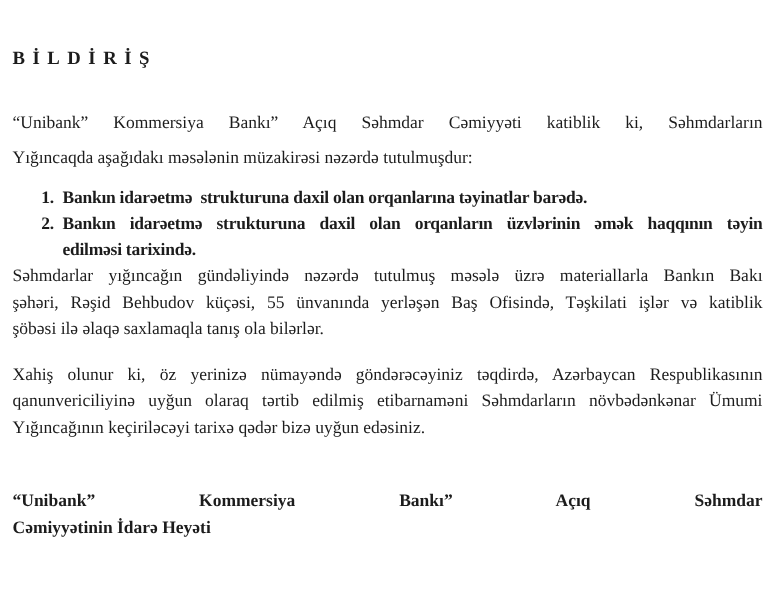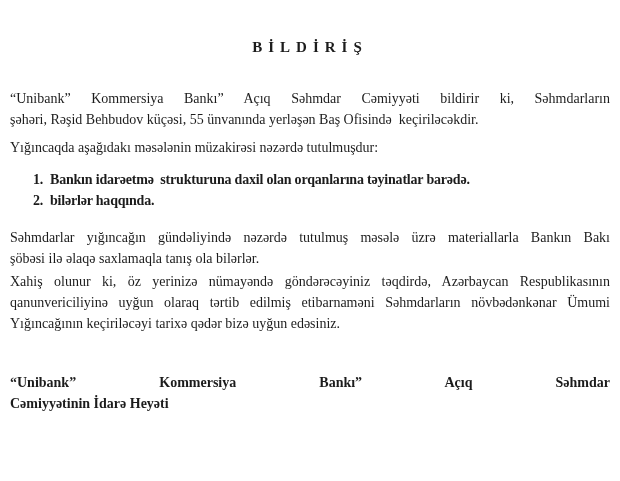--- a/index.html
+++ b/index.html
@@ -14,21 +14,20 @@
     height: 481px;
     background: #ffffff;
     color: #1c1c1c;
     font-family: "Liberation Serif", "DejaVu Serif", serif;
     font-size: 14px;
     line-height: 21px;
     padding: 37px 10px 0 10px;
     overflow: hidden;
   }
   .doc-title {
-    text-align: center;
     font-weight: bold;
     font-size: 15px;
     letter-spacing: 6px;
     margin: 0 0 30px 0;
   }
   .para { margin: 0; }
   .tline { white-space: pre-wrap; min-height: 21px; }
   .tline.just {
     text-align: justify;
     text-align-last: justify;
@@ -41,60 +40,61 @@
   }
   .agenda-item {
     display: flex;
     padding-left: 23px;
   }
   .agenda-num {
     flex: 0 0 17px;
     width: 17px;
   }
   .agenda-content { flex: 1; }
-  #para-materials { margin-top: 16px; }
-  #para-proxy { margin-top: 2px; }
+  #para-materials { margin-top: 0; }
+  #para-proxy { margin-top: 16px; }
   .signature {
     margin-top: 38px;
     font-weight: bold;
   }
 </style>
 </head>
 <body>
 
 <div class="page">
 
   <h1 class="doc-title">BİLDİRİŞ</h1>
 
   <div class="para">
-      <div class="tline just">“Unibank” Kommersiya Bankı” Açıq Səhmdar Cəmiyyəti bildirir ki, Səhmdarların</div>
-      <div class="tline">şəhəri, Rəşid Behbudov küçəsi, 55 ünvanında yerləşən Baş Ofisində  keçiriləcəkdir.</div>
+      <div class="tline just">“Unibank” Kommersiya Bankı” Açıq Səhmdar Cəmiyyəti katiblik ki, Səhmdarların</div>
     </div>
 
   <div class="para" id="para-agenda-lead">
       <div class="tline">Yığıncaqda aşağıdakı məsələnin müzakirəsi nəzərdə tutulmuşdur:</div>
     </div>
 
   <div class="agenda-list">
     <div class="agenda-item">
       <span class="agenda-num">1.</span>
       <div class="agenda-content">
           <div class="tline">Bankın idarəetmə  strukturuna daxil olan orqanlarına təyinatlar barədə.</div>
         </div>
     </div>
     <div class="agenda-item">
       <span class="agenda-num">2.</span>
       <div class="agenda-content">
-          <div class="tline">bilərlər haqqında.</div>
+          <div class="tline just">Bankın idarəetmə strukturuna daxil olan orqanların üzvlərinin əmək haqqının təyin</div>
+          <div class="tline">edilməsi tarixində.</div>
         </div>
     </div>
   </div>
 
   <div class="para" id="para-materials">
       <div class="tline just">Səhmdarlar yığıncağın gündəliyində nəzərdə tutulmuş məsələ üzrə materiallarla Bankın Bakı</div>
+      <div class="tline just">şəhəri, Rəşid Behbudov küçəsi, 55 ünvanında yerləşən Baş Ofisində, Təşkilati işlər və katiblik</div>
       <div class="tline">şöbəsi ilə əlaqə saxlamaqla tanış ola bilərlər.</div>
     </div>
 
   <div class="para" id="para-proxy">
       <div class="tline just">Xahiş olunur ki, öz yerinizə nümayəndə göndərəcəyiniz təqdirdə, Azərbaycan Respublikasının</div>
       <div class="tline just">qanunvericiliyinə uyğun olaraq tərtib edilmiş etibarnaməni Səhmdarların növbədənkənar Ümumi</div>
       <div class="tline">Yığıncağının keçiriləcəyi tarixə qədər bizə uyğun edəsiniz.</div>
     </div>
 
   <div class="para signature">

